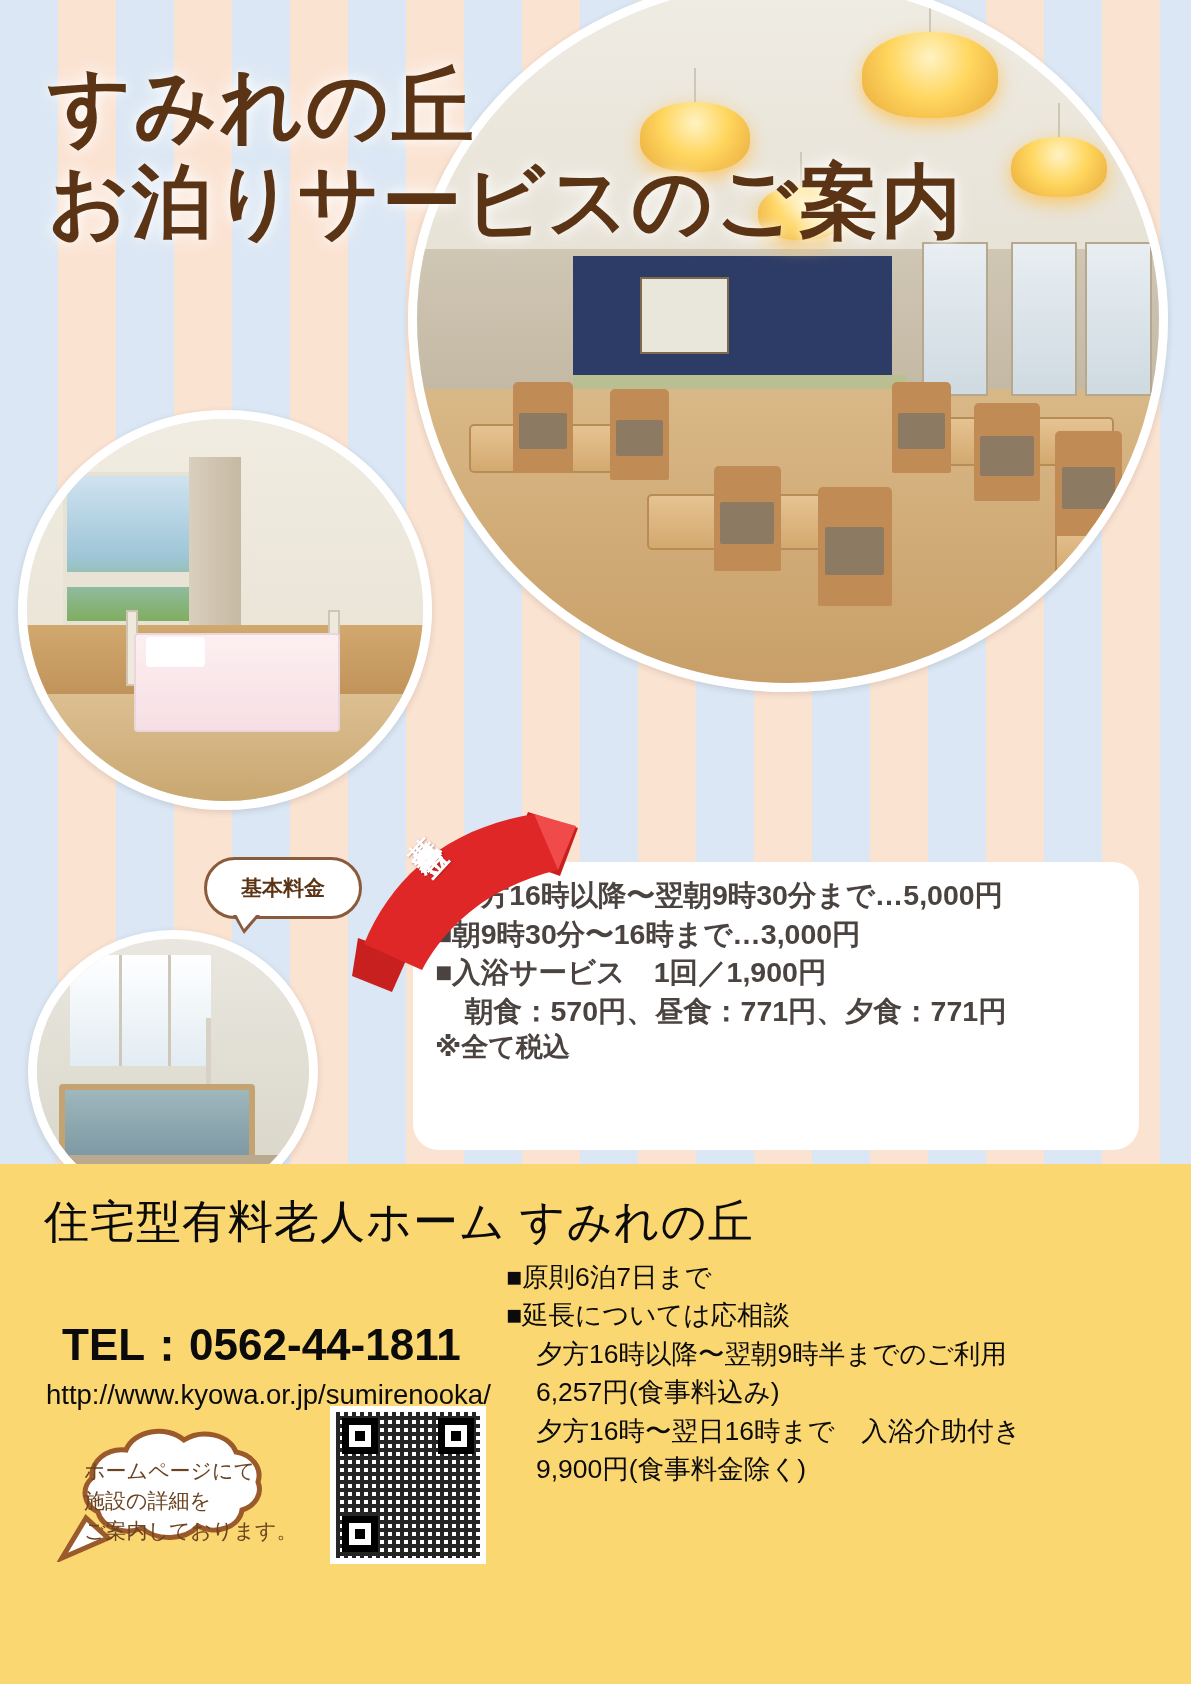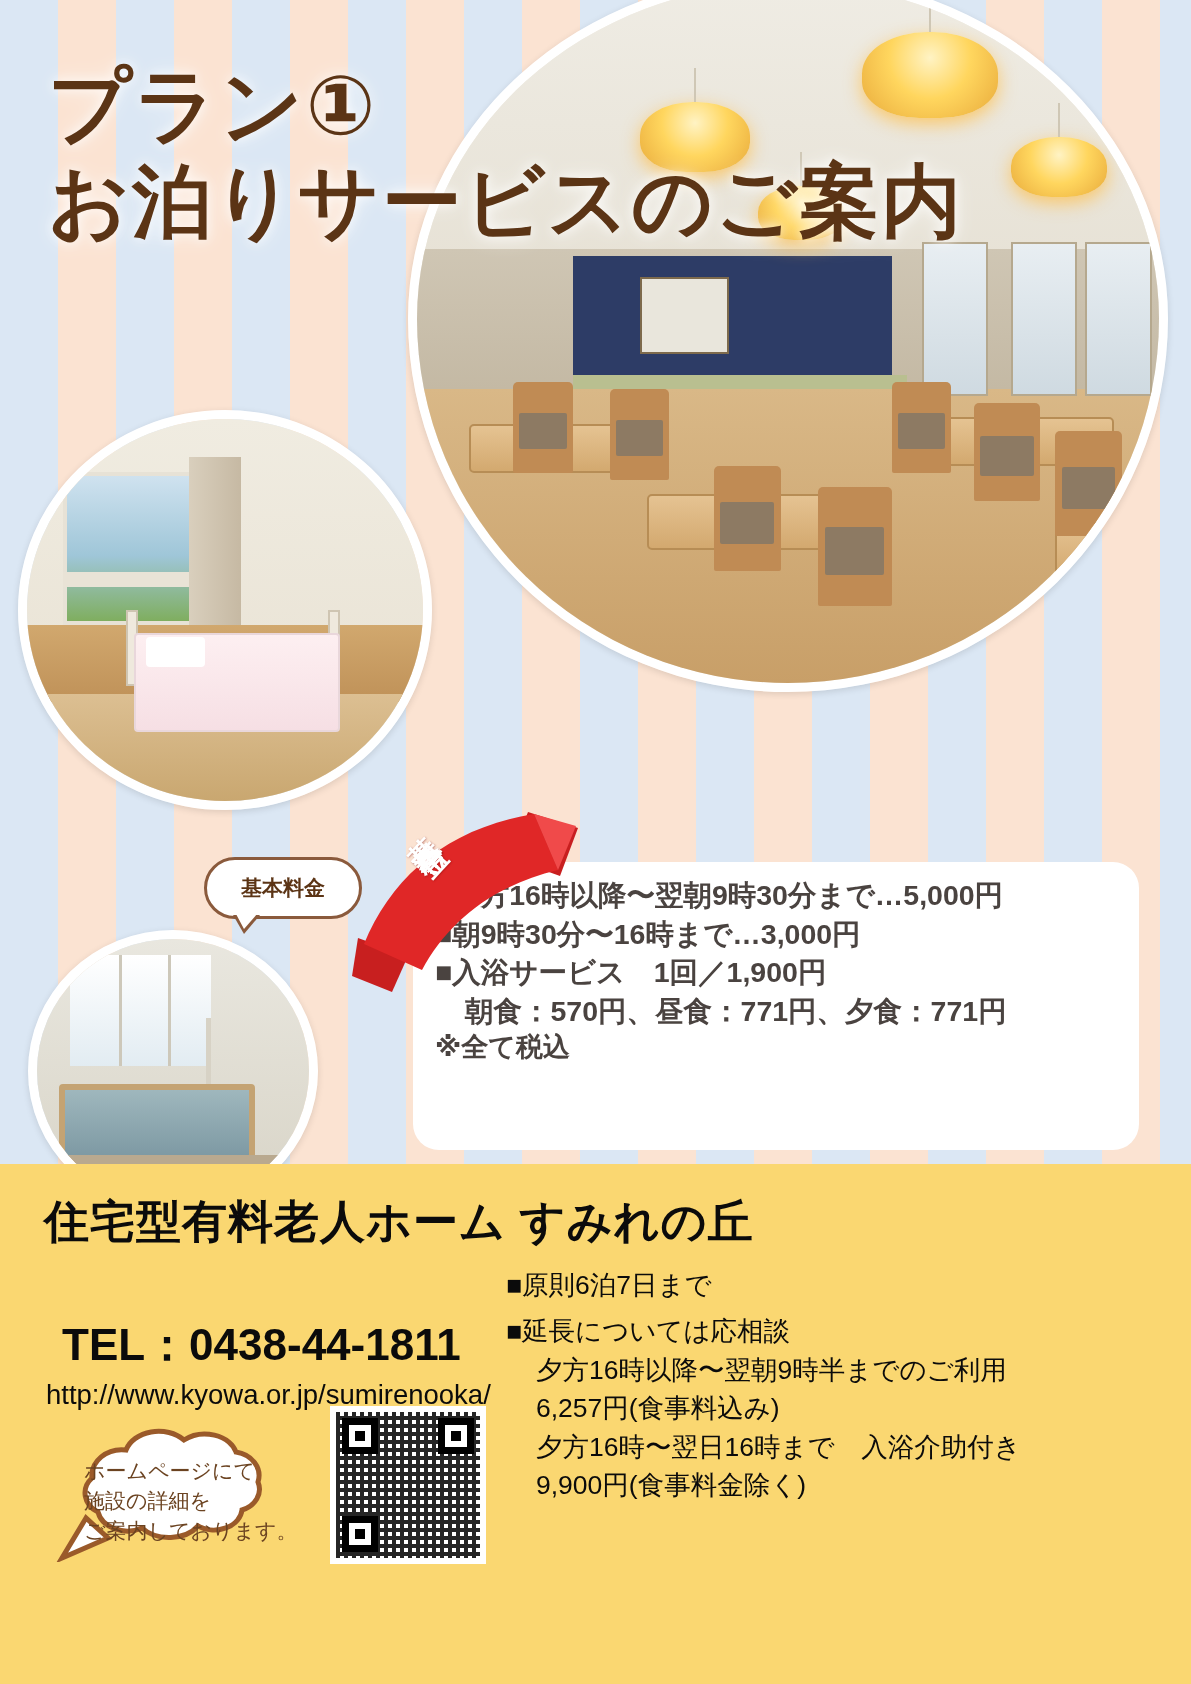--- a/index.html
+++ b/index.html
@@ -182,21 +182,21 @@
     border-top: 15px solid #ffffff;
   }
 
   
   #footer {
     position: absolute; left: 0; bottom: 0; width: 1191px; height: 520px;
     background: #fad771; z-index: 70;
   }
   #footer-title {
     position: absolute; left: 44px; top: 28px;
-    font-size: 45px; font-weight: 700; color: #0b0b0b; letter-spacing: 1px;
+    font-size: 45px; font-weight: 400; color: #0b0b0b; letter-spacing: 1px;
     white-space: nowrap;
   }
   #contact-label {
     position: absolute; left: 36px; top: 104px;
     font-size: 33px; font-weight: 700; color: #0b0b0b; white-space: nowrap;
   }
   #tel-line {
     position: absolute; left: 62px; top: 152px;
     font-size: 44px; font-weight: 700; color: #0b0b0b; white-space: nowrap;
   }
@@ -227,21 +227,21 @@
     background-size: 8px 8px, 8px 8px;
     opacity:.85;
   }
   .qr-eye { position:absolute; width:36px; height:36px; border:7px solid #000; background:#fff; }
   .qr-eye i { position:absolute; inset:6px; background:#000; display:block; }
 
   
   #plan-list {
     position: absolute; left: 506px; top: 94px; color:#0b0b0b;
   }
-  .plan-line { font-size: 26.5px; line-height: 1.45; white-space: nowrap; margin-top: 8px; }
+  .plan-line { font-size: 26.5px; line-height: 1.45; white-space: nowrap; }
   .plan-sub { font-size: 26.5px; line-height: 1.45; padding-left: 30px; white-space: nowrap; }
 </style>
 </head>
 <body>
 
 <div id="flyer">
 
   <div class="photo" id="photo-dining">
     <div class="ph-inner">
       <div class="dh-ceiling"></div>
@@ -306,21 +306,21 @@
       <div class="bt-win"></div>
       <div class="bt-mull" style="left:30%;"></div>
       <div class="bt-mull" style="left:48%;"></div>
       <div class="bt-rail"></div>
       <div class="bt-tub"></div>
       <div class="bt-floor"></div>
     </div>
   </div>
 
   <div id="title-block">
-    <div class="title-line l1">プラン①</div>
+    <div class="title-line l1">すみれの丘</div>
     <div class="title-line l2">お泊りサービスのご案内</div>
   </div>
 
   <div id="hinoki-bubble">
     <span>基本料金</span>
   </div>
 
   <div id="fee-ribbon">
     <svg width="230" height="190" viewBox="0 0 230 190">
       <polygon points="176,6 226,22 208,70 158,52" fill="#c81f1f"></polygon>
@@ -335,21 +335,21 @@
     <div class="fee-line">■夕方16時以降〜翌朝9時30分まで…5,000円</div>
     <div class="fee-line">■朝9時30分〜16時まで…3,000円</div>
     <div class="fee-line">■入浴サービス　1回／1,900円</div>
     <div class="fee-sub">朝食：570円、昼食：771円、夕食：771円</div>
     <div class="fee-note">※全て税込</div>
   </div>
 
   <div id="footer">
 
     <div id="footer-title">住宅型有料老人ホーム すみれの丘</div>
-    <div id="tel-line">TEL：0438-44-1811</div>
+    <div id="tel-line">TEL：0562-44-1811</div>
     <div id="url-line">http://www.kyowa.or.jp/sumirenooka/</div>
 
     <div id="cloud-bubble">
       <svg width="258" height="136" viewBox="0 0 258 136">
         <path d="M40,52 a30,26 0 0 1 34,-28 a34,26 0 0 1 58,-10 a32,24 0 0 1 52,12
                  a28,24 0 0 1 22,30 a26,22 0 0 1 -16,28 a28,22 0 0 1 -44,16
                  a34,24 0 0 1 -56,2 a30,24 0 0 1 -44,-16 a26,22 0 0 1 -6,-34 Z" fill="#ffffff" stroke="#9a5a2a" stroke-width="5"></path>
         <path d="M34,92 L10,132 L56,112 Z" fill="#ffffff" stroke="#9a5a2a" stroke-width="5"></path>
       </svg>
       <div id="cloud-text">

